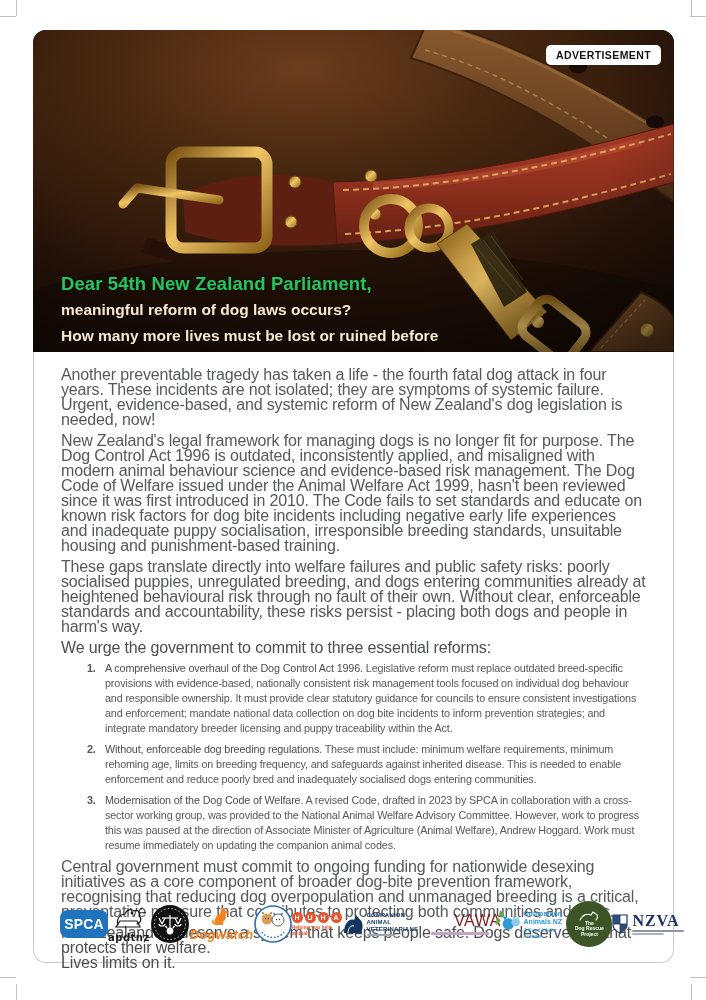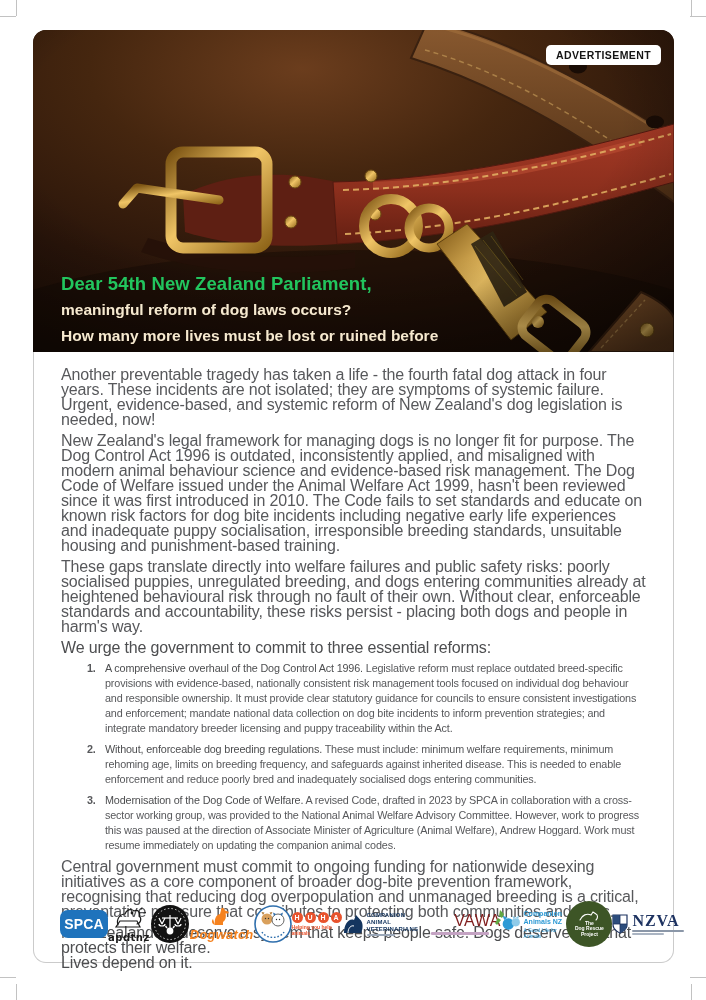--- a/index.html
+++ b/index.html
@@ -211,21 +211,21 @@
       <div class="reform">
         <span class="num">3.</span>
         <span class="bold">Modernisation of the Dog Code of Welfare.</span><span> A revised Code, drafted in 2023 by SPCA in collaboration with a cross-sector working group, was provided to the National Animal Welfare Advisory Committee. However, work to progress this was paused at the direction of Associate Minister of Agriculture (Animal Welfare), Andrew Hoggard. Work must resume immediately on updating the companion animal codes.</span>
       </div>
     </div>
 
     <p>Central government must commit to ongoing funding for nationwide desexing initiatives as a core component of broader dog-bite prevention framework, recognising that reducing dog overpopulation and unmanaged breeding is a critical, preventative measure that contributes to protecting both communities and dogs.</p>
 
     <div class="final">
       <p class="bold">New Zealanders deserve a system that keeps people safe. Dogs deserve one that protects their welfare.</p>
-      <p class="bold">Lives depend on it.</p>
+      <p class="bold">Lives limits on it.</p>
     </div>
 
     <div class="logo-strip">
 
       <div class="logo">
         <div class="spca-box">SPCA</div>
       </div>
 
       <div class="logo">
         <svg width="38" height="26" viewBox="0 0 38 26">

